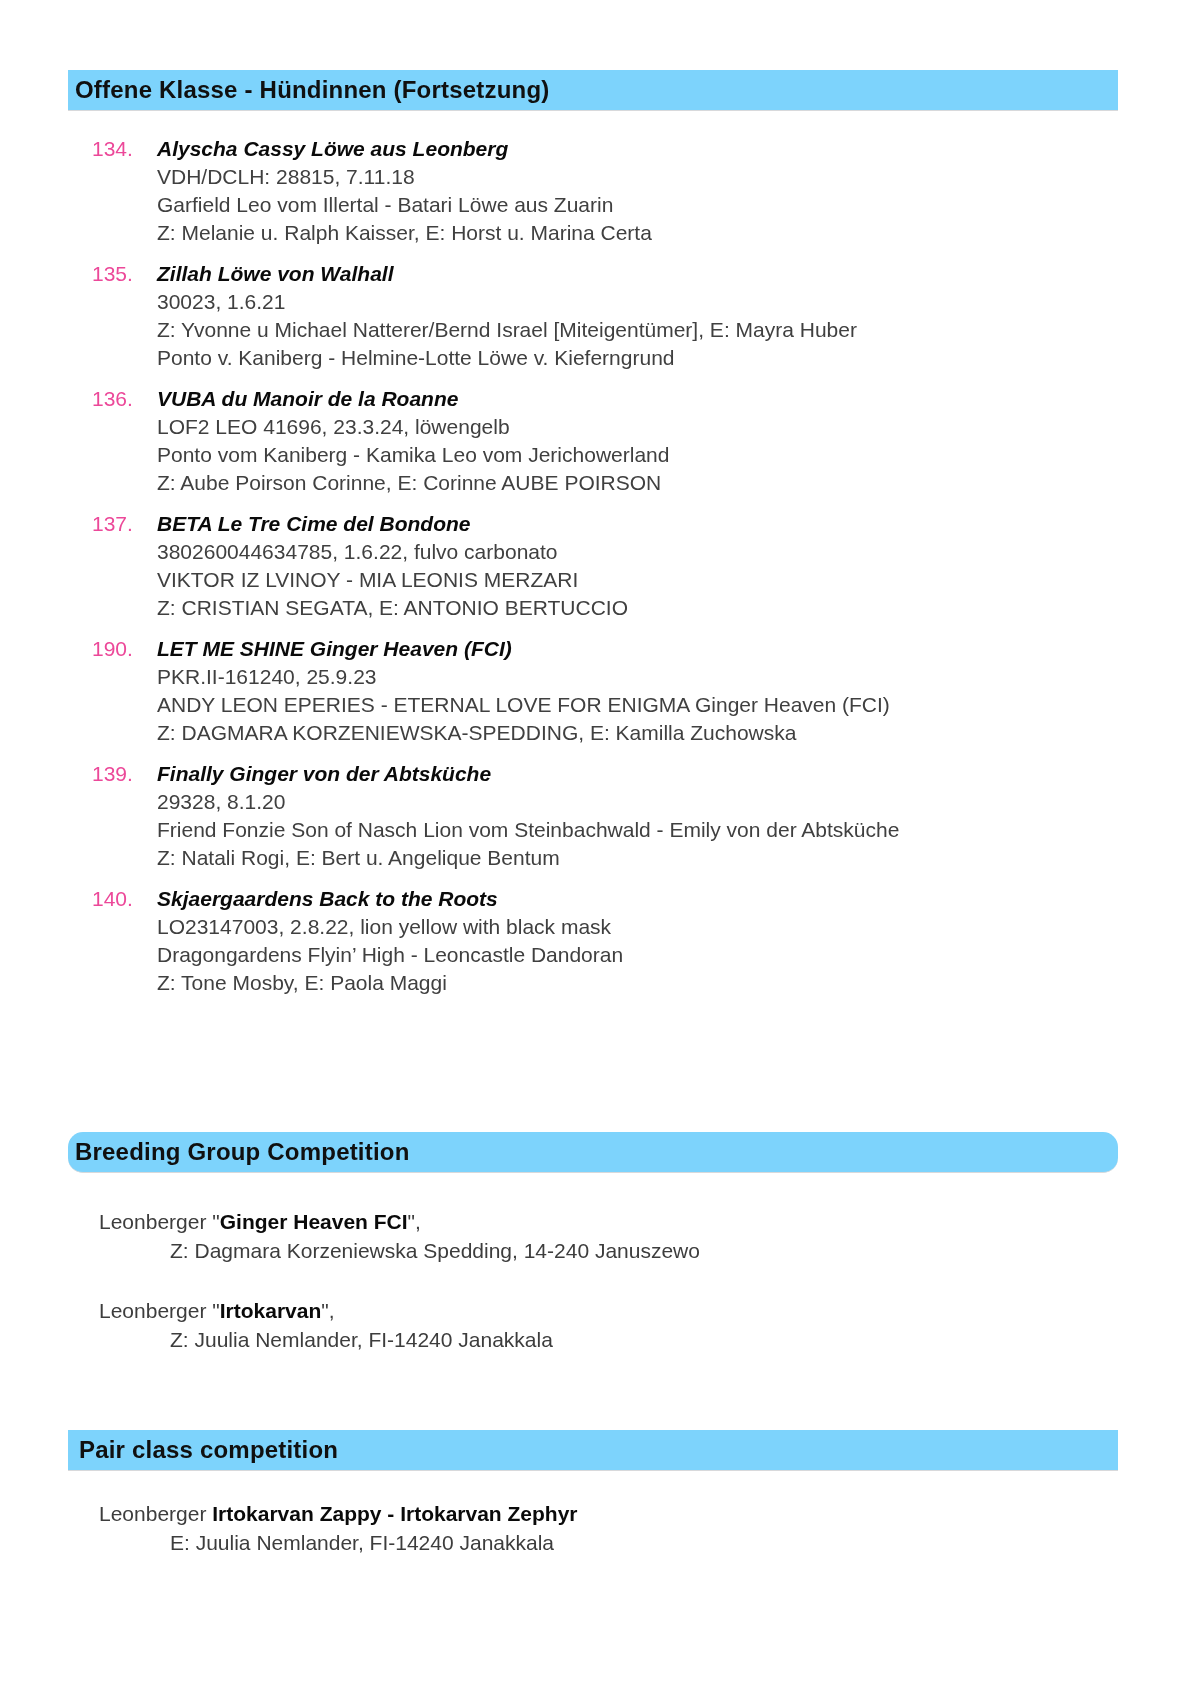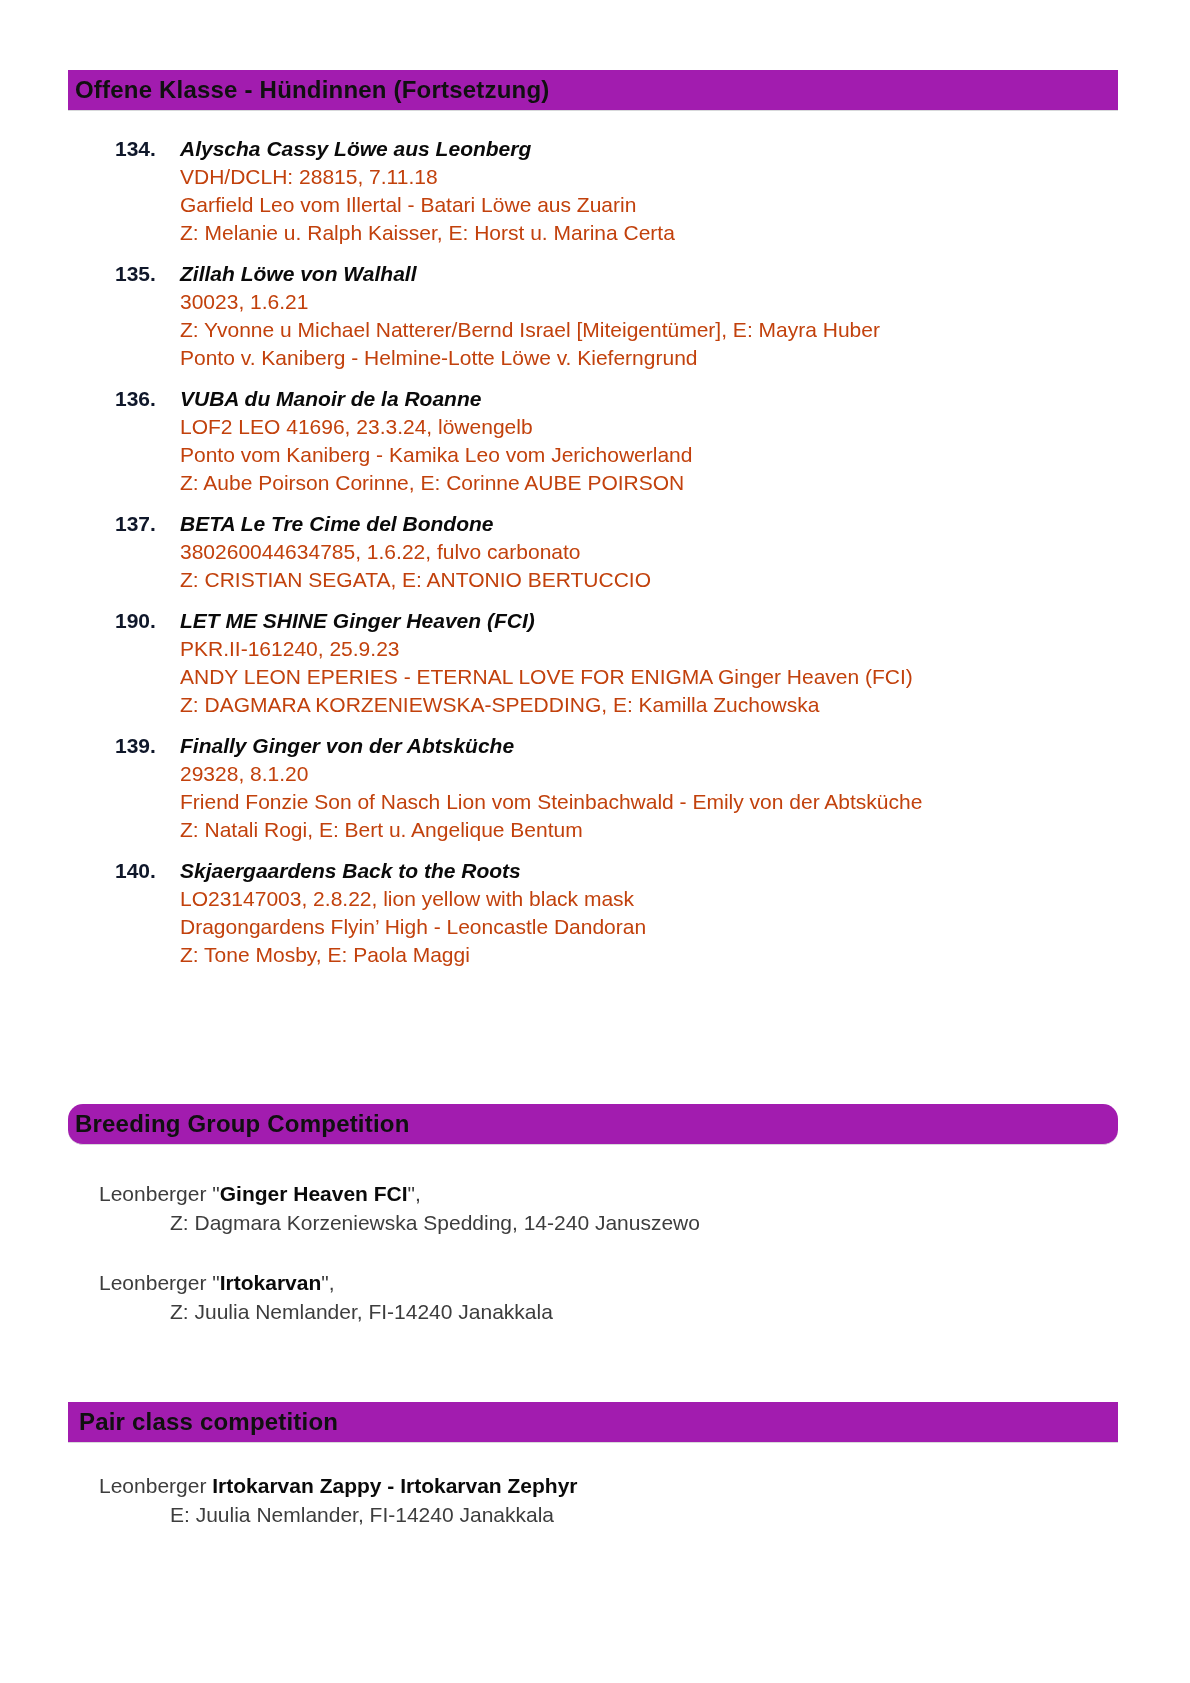--- a/index.html
+++ b/index.html
@@ -7,52 +7,51 @@
     position:relative;
     width:1190px; height:1683px;
     background:#ffffff;
     font-family:"Liberation Sans", sans-serif;
     color:#3d3d3d;
     overflow:hidden;
   }
   .section-bar {
     margin-left:68px;
     width:1050px; height:41px;
-    background:#a21caf;
+    background:#7dd3fc;
     border-bottom:1px solid #d8d9db;
     box-sizing:border-box;
     display:flex; align-items:center;
     padding-left:7px;
     font-size:24px; font-weight:bold;
     color:#101010;
     letter-spacing:0.2px;
   }
   .bar-open      { margin-top:70px; }
   .bar-breeding  { margin-top:135px;border-radius:15px; }
   .bar-pair      { margin-top:76px;padding-left:11px; }
 
   .entries { margin-top:24px; }
   .entry {
     display:flex;
     margin-bottom:13px;
     font-size:21px; line-height:28px;
   }
   .entry-num {
-    margin-left:115px;
+    margin-left:92px;
     width:65px;
     flex:0 0 65px;
-    color:#0f172a;
-    font-weight:bold;
+    color:#ec4899;
   }
   .entry-body { flex:1 1 auto; }
   .entry-name {
     font-weight:bold; font-style:italic;
     color:#0a0a0a;
   }
-  .entry-line { color:#c2410c; }
+  .entry-line { color:#404040; }
 
   .comp-entry {
     margin-left:99px;
     font-size:21px; line-height:29px;
     color:#3d3d3d;
   }
   .comp-entry .comp-name { font-weight:bold; color:#0a0a0a; }
   .comp-detail { margin-left:71px; }
   .comp-first  { margin-top:34px; }
   .comp-next   { margin-top:31px; }
@@ -97,20 +96,21 @@
         <div class="entry-line">Ponto vom Kaniberg - Kamika Leo vom Jerichowerland</div>
         <div class="entry-line">Z: Aube Poirson Corinne, E: Corinne AUBE POIRSON</div>
       </div>
     </div>
 
     <div class="entry">
       <div class="entry-num">137.</div>
       <div class="entry-body">
         <div class="entry-name">BETA Le Tre Cime del Bondone</div>
         <div class="entry-line">380260044634785, 1.6.22, fulvo carbonato</div>
+        <div class="entry-line">VIKTOR IZ LVINOY - MIA LEONIS MERZARI</div>
         <div class="entry-line">Z: CRISTIAN SEGATA, E: ANTONIO BERTUCCIO</div>
       </div>
     </div>
 
     <div class="entry">
       <div class="entry-num">190.</div>
       <div class="entry-body">
         <div class="entry-name">LET ME SHINE Ginger Heaven (FCI)</div>
         <div class="entry-line">PKR.II-161240, 25.9.23</div>
         <div class="entry-line">ANDY LEON EPERIES - ETERNAL LOVE FOR ENIGMA Ginger Heaven (FCI)</div>

